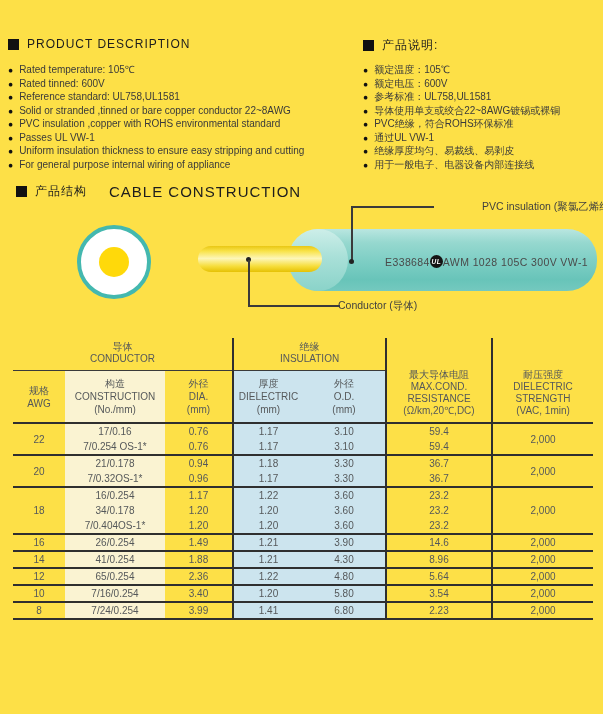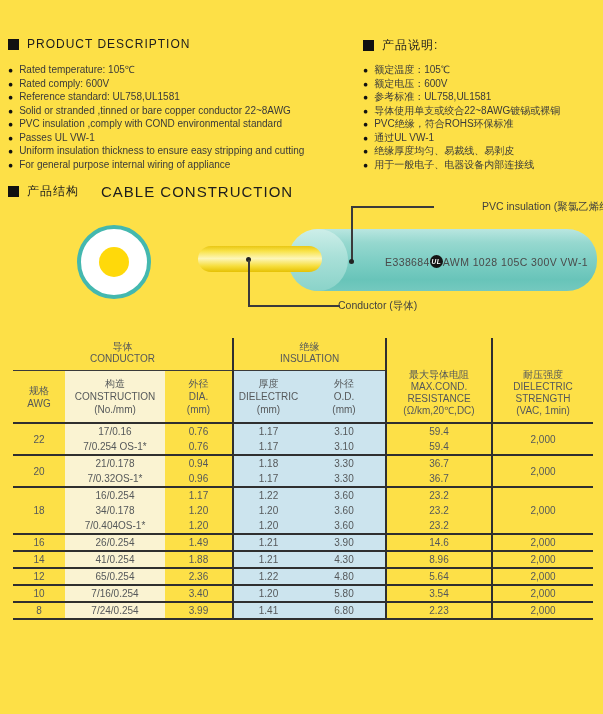--- a/index.html
+++ b/index.html
@@ -15,21 +15,21 @@
   
   .blist{position:absolute;}
   .bullet-item{display:flex;align-items:flex-start;height:13.5px;font-size:10px;color:#3a3a3a;white-space:nowrap;}
   .bullet-item .dot{font-size:8.5px;line-height:12px;margin-right:6px;color:#111;}
   .bullet-item .bt{line-height:12px;}
 
   .pos-title-left{position:absolute;left:8px;top:37px;}
   .pos-title-right{position:absolute;left:363px;top:37px;}
   .pos-list-left{left:8px;top:64px;width:352px;}
   .pos-list-right{left:363px;top:64px;width:240px;}
-  .pos-title-sec2{position:absolute;left:8px;top:183px;justify-content:center;}
+  .pos-title-sec2{position:absolute;left:16px;top:183px;justify-content:center;}
 
   
   .diagram{position:absolute;left:0;top:0;width:603px;height:340px;}
   .xsec{position:absolute;left:77px;top:225px;width:66px;height:66px;border:4px solid #44b8af;
         border-radius:50%;background:#fff;}
   .xsec-core{position:absolute;left:18px;top:18px;width:30px;height:30px;border-radius:50%;background:#ffd90a;}
   .tube{position:absolute;left:290px;top:229px;width:307px;height:62px;border-radius:30px;
         background:linear-gradient(to bottom,#b9e6e0 0%,#96d8cf 22%,#7fcfc5 50%,#68c4b9 82%,#74c9bf 100%);}
   .tube-cap{position:absolute;left:-2px;top:0;width:60px;height:62px;border-radius:50%;
         background:linear-gradient(to bottom,#cdeee9 0%,#a9e0d8 45%,#8ad3c9 100%);}
@@ -70,33 +70,33 @@
     <span class="t">产品说明:</span>
   </div>
 
   <div class="blist pos-list-left" id="list-en">
       <div class="bullet-item">
         <span class="dot">●</span>
         <span class="bt">Rated temperature: 105℃</span>
       </div>
       <div class="bullet-item">
         <span class="dot">●</span>
-        <span class="bt">Rated comply: 600V</span>
+        <span class="bt">Rated tinned: 600V</span>
       </div>
       <div class="bullet-item">
         <span class="dot">●</span>
         <span class="bt">Reference standard: UL758,UL1581</span>
       </div>
       <div class="bullet-item">
         <span class="dot">●</span>
         <span class="bt">Solid or stranded ,tinned or bare copper conductor 22~8AWG</span>
       </div>
       <div class="bullet-item">
         <span class="dot">●</span>
-        <span class="bt">PVC insulation ,comply with COND environmental standard</span>
+        <span class="bt">PVC insulation ,copper with ROHS environmental standard</span>
       </div>
       <div class="bullet-item">
         <span class="dot">●</span>
         <span class="bt">Passes UL VW-1</span>
       </div>
       <div class="bullet-item">
         <span class="dot">●</span>
         <span class="bt">Uniform insulation thickness to ensure easy stripping and cutting</span>
       </div>
       <div class="bullet-item">

